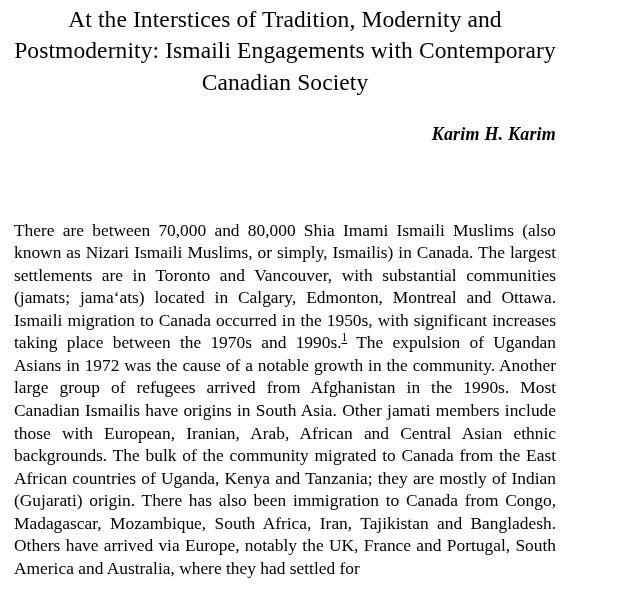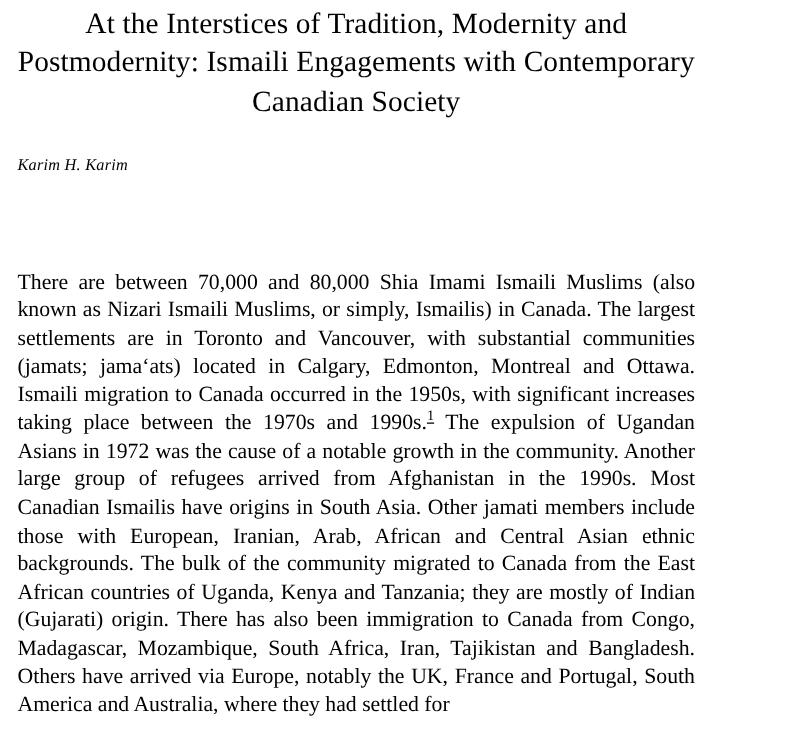--- a/index.html
+++ b/index.html
@@ -26,24 +26,24 @@
     padding-top: 4px;
     font-size: 23.5px;
     font-weight: normal;
     line-height: 1.33;
     text-align: center;
     letter-spacing: 0.1px;
   }
   .author {
     margin: 0;
     padding-top: 26px;
-    font-size: 13px;
+    font-size: 18px;
     font-style: italic;
-    font-weight: normal;
-    text-align: left;
+    font-weight: bold;
+    text-align: right;
     letter-spacing: 0.2px;
   }
   .body-block {
     padding-top: 74px;
   }
   p.body-text {
     margin: 0;
     font-size: 17.4px;
     line-height: 1.295;
     text-align: justify;

